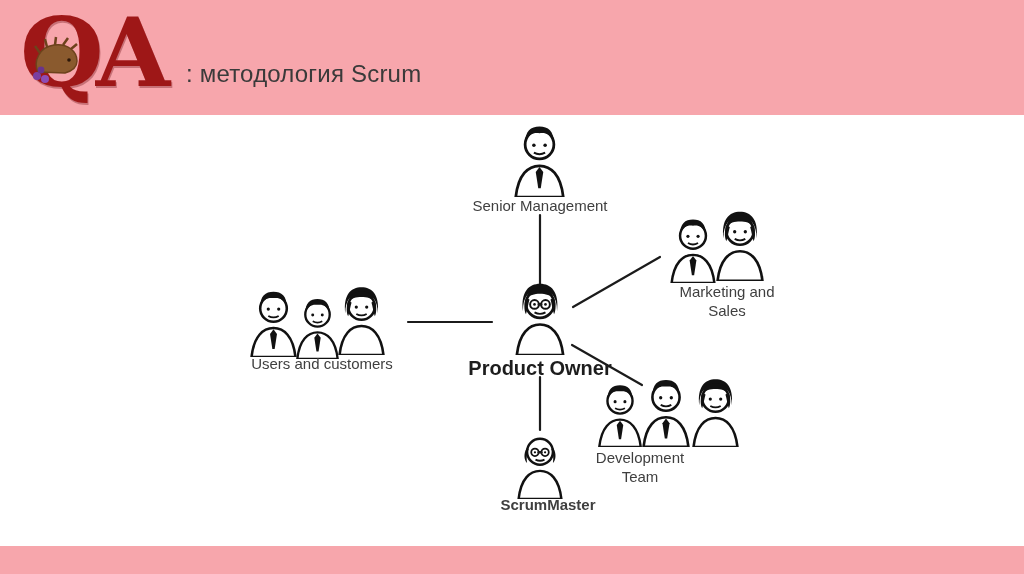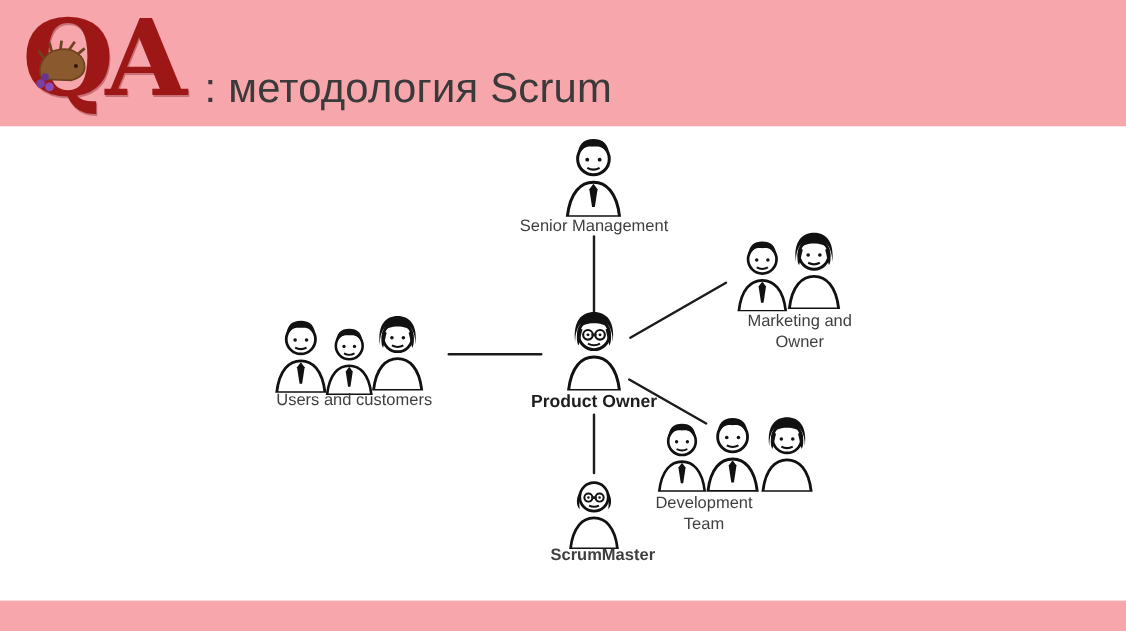--- a/index.html
+++ b/index.html
@@ -22,32 +22,32 @@
     font-family:"DejaVu Serif", serif; font-weight:700;
     font-size:96px; line-height:102px; letter-spacing:-8px;
     color:var(--logo-red,#9e1717);
     text-shadow:1px 2px 0 rgba(110,15,20,.35);
     display:block;
   }
   .hedgehog { position:absolute; left:8px; top:34px; pointer-events:none; }
 
   .slide-title {
     position:absolute; left:186px; top:60px;
-    font-size:38px; color:#3a3a3a; letter-spacing:.2px;
+    font-size:24px; color:#3a3a3a; letter-spacing:.2px;
   }
 
   .diagram { position:absolute; left:0; top:115px; width:1024px; height:312px; background:#fff; }
   .diagram-canvas { position:absolute; left:0; top:0; width:1024px; height:431px; }
   .diagram-canvas line { stroke:var(--line-black,#1b1b1b); stroke-width:2.2; stroke-linecap:round; }
 
   .node-label {
     position:absolute; font-size:15px; line-height:1.25;
     color:#3f3f3f; text-align:center;
   }
-  .node-label.bold { font-weight:bold; color:#1d1d1d; font-size:16px; }
+  .node-label.bold { font-weight:bold; color:#1d1d1d; font-size:20px; }
 
   .lbl-senior   { left:440px; top:82px;  width:200px; }
   .lbl-market   { left:667px; top:168px; width:120px; }
   .lbl-users    { left:212px; top:240px; width:220px; }
   .lbl-po       { left:440px; top:241px; width:200px; }
   .lbl-dev      { left:580px; top:334px; width:120px; }
   .lbl-sm       { left:448px; top:381px; width:200px;font-weight:bold; }
 </style>
 </head>
 <body>
@@ -142,21 +142,21 @@
       <use href="#sym-woman-glasses" x="513" y="162" width="54" height="78"></use>
 
       <use href="#sym-man" x="596" y="262" width="48" height="70"></use>
       <use href="#sym-man" x="640" y="256" width="52" height="76"></use>
       <use href="#sym-woman" x="690" y="258" width="51" height="74"></use>
 
       <use href="#sym-oldman" x="515" y="312" width="50" height="72"></use>
     </svg>
 
     <div class="node-label lbl-senior">Senior Management</div>
-    <div class="node-label lbl-market">Marketing and Owner</div>
+    <div class="node-label lbl-market">Marketing and Sales</div>
     <div class="node-label lbl-users">Users and customers</div>
     <div class="node-label bold lbl-po">Product Owner</div>
     <div class="node-label lbl-dev">Development Team</div>
     <div class="node-label lbl-sm">ScrumMaster</div>
   </div>
 
   <div class="footer-bar"></div>
 
 </div>
 

